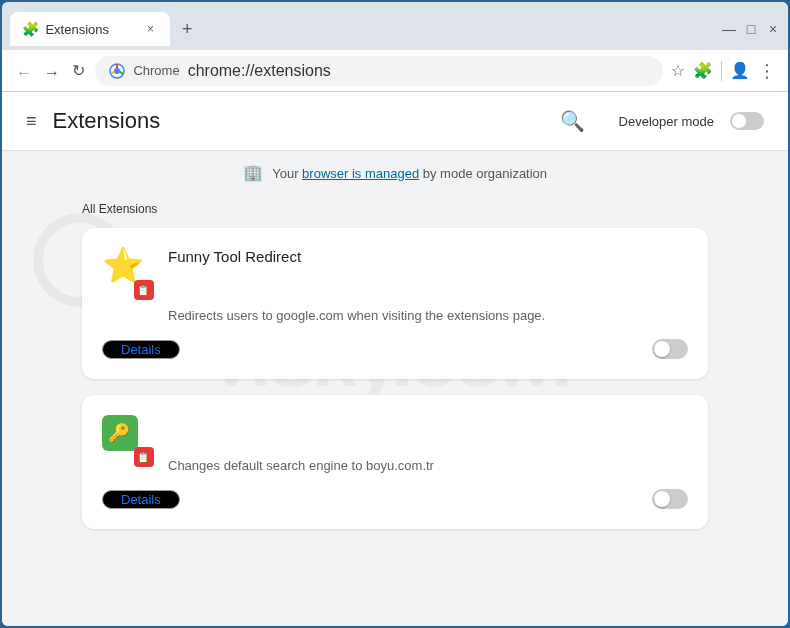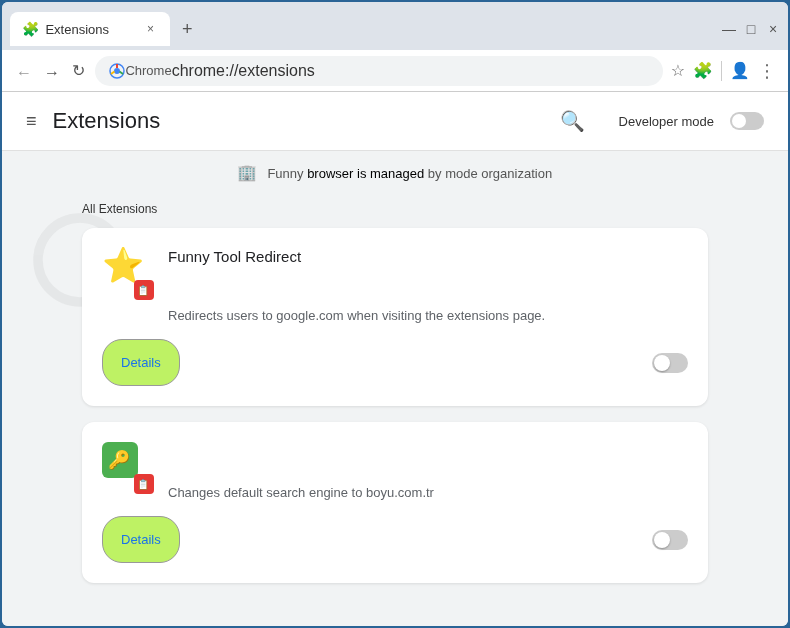--- a/index.html
+++ b/index.html
@@ -99,20 +99,21 @@
       padding: 2px;
     }
     .nav-btn.active { color: #555; }
     .url-box {
       flex: 1;
       background: #f1f3f4;
       border-radius: 20px;
       padding: 6px 14px;
       display: flex;
       align-items: center;
+      gap: 8px;
       font-size: 14px;
       color: #333;
       text-align: right;
     }
     .chrome-logo {
       width: 16px;
       height: 16px;
       display: inline-block;
     }
     .address-actions {
@@ -202,21 +203,22 @@
     }
     .managed-banner {
       text-align: center;
       padding: 12px;
       font-size: 13px;
       color: #555;
       position: relative;
       z-index: 1;
     }
     .managed-link {
-      color: #000000;
+      color: #0369a1;
+      text-decoration: underline;
       cursor: pointer;
     }
     .all-extensions-title {
       font-size: 12px;
       color: #333;
       padding: 8px 80px 12px;
       font-weight: 500;
       position: relative;
       z-index: 1;
     }
@@ -279,23 +281,23 @@
       margin-top: 42px;
     }
     .ext-bottom {
       display: flex;
       align-items: center;
       justify-content: space-between;
       margin-top: 14px;
     }
     .details-btn {
       border: 1.5px solid #999;
-      background: #bef264;
+      background: #000000;
       border-radius: 20px;
-      padding: 15px 18px;
+      padding: 1px 18px;
       font-size: 13px;
       color: #1a73e8;
       cursor: pointer;
       font-weight: 500;
     }
     .toggle-off {
       width: 36px;
       height: 20px;
       background: #ccc;
       border-radius: 10px;
@@ -387,21 +389,21 @@
         <span class="search-icon">🔍</span>
         <span class="dev-mode-label">Developer mode</span>
         <div class="toggle">
           <div class="toggle-knob"></div>
         </div>
       </div>
     </div>
 
     <div class="managed-banner">
       <span style="font-size:16px;margin-right:6px;">🏢</span>
-      <span>Funny </span>
+      <span>Your </span>
       <span class="managed-link">browser is managed</span>
       <span> by mode organization</span>
     </div>
 
     <div class="all-extensions-title">All Extensions</div>
 
     <div class="extensions-list">
 
       <div class="extension-card">
         <div class="ext-top">

